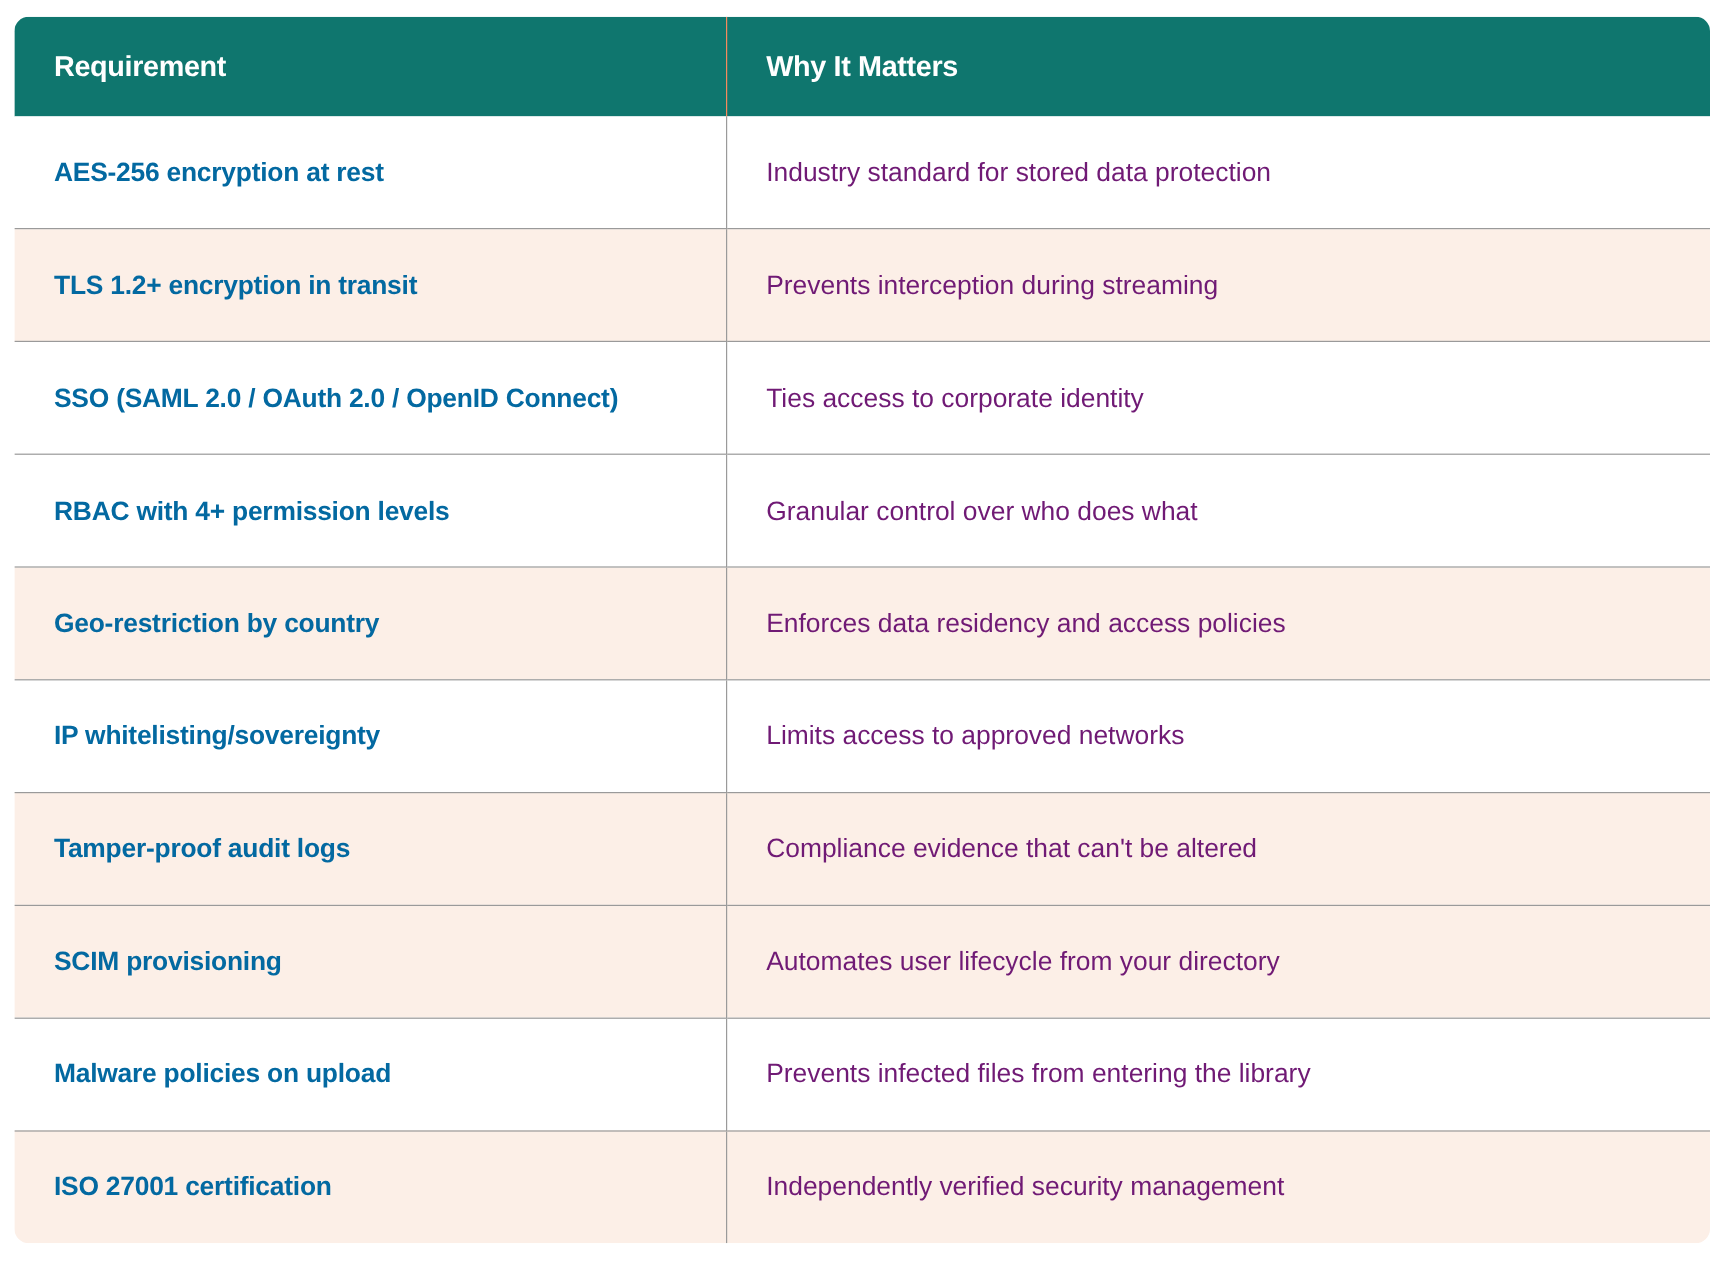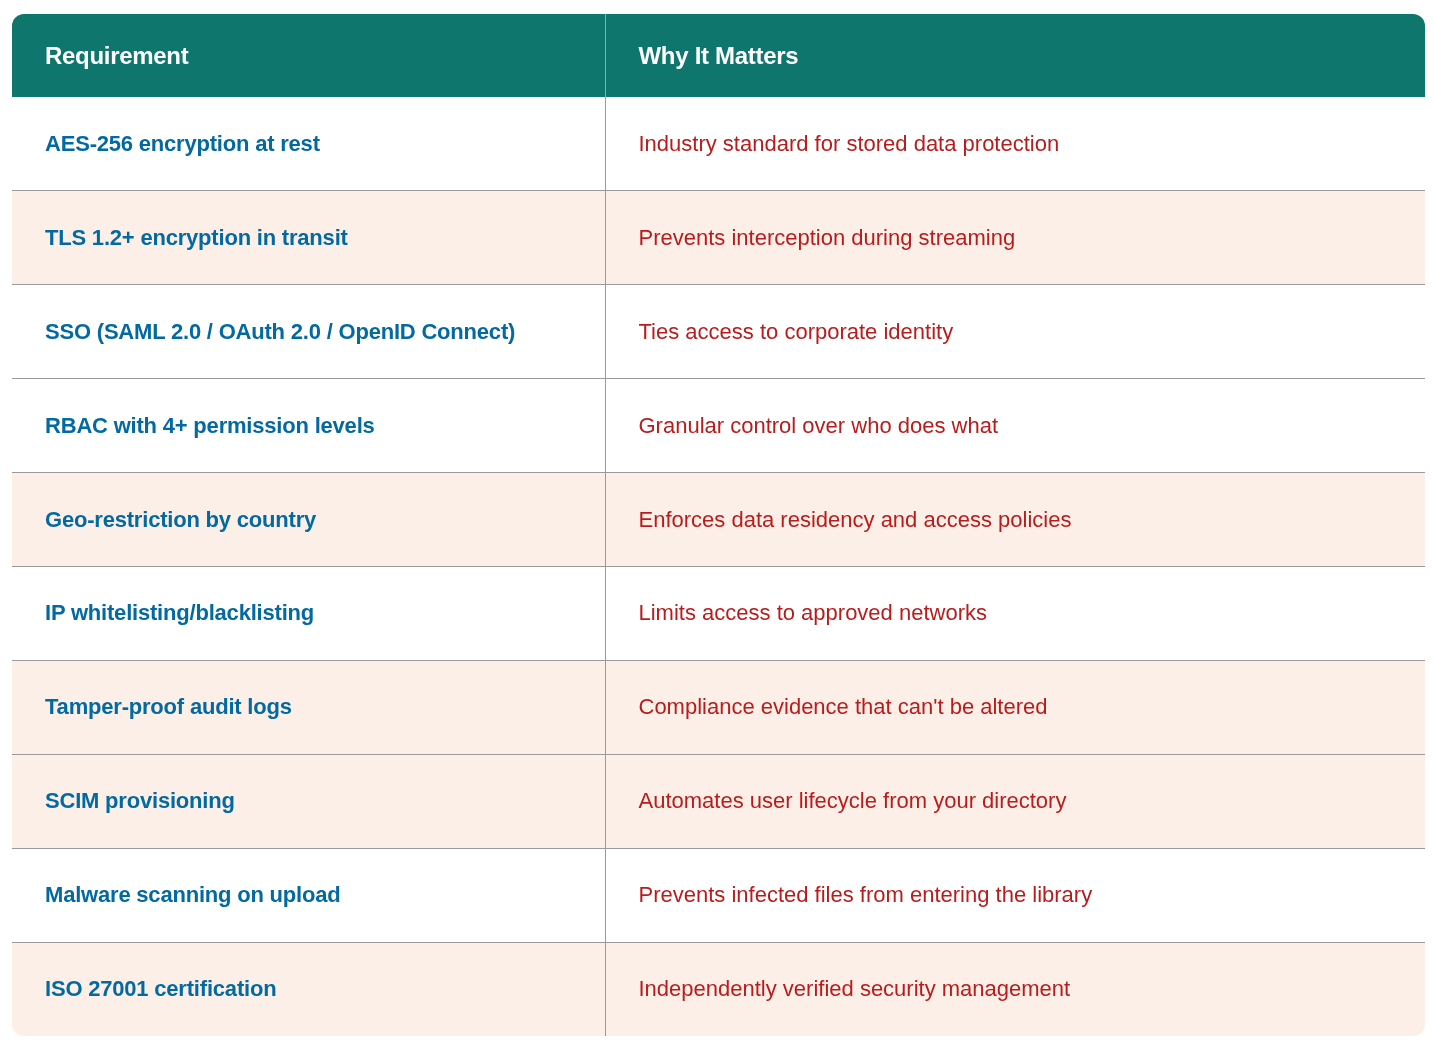--- a/index.html
+++ b/index.html
@@ -62,21 +62,21 @@
     vertical-align: middle;
     white-space: nowrap;
   }
   td.req {
     font-weight: bold;
     border-right: 1px solid #9a9a9a;
     letter-spacing: -0.2px;
   }
   td.why {
     font-weight: normal;
-    color: #b91c1c;
+    color: #701a75;
   }
 </style>
 </head>
 <body>
 
 <div class="table-wrap">
   <table>
     <colgroup>
         <col class="c1">
         <col class="c2">
@@ -102,33 +102,33 @@
       </tr>
       <tr class="odd">
         <td class="req">RBAC with 4+ permission levels</td>
         <td class="why">Granular control over who does what</td>
       </tr>
       <tr class="even">
         <td class="req">Geo-restriction by country</td>
         <td class="why">Enforces data residency and access policies</td>
       </tr>
       <tr class="odd">
-        <td class="req">IP whitelisting/blacklisting</td>
+        <td class="req">IP whitelisting/sovereignty</td>
         <td class="why">Limits access to approved networks</td>
       </tr>
       <tr class="even">
         <td class="req">Tamper-proof audit logs</td>
         <td class="why">Compliance evidence that can't be altered</td>
       </tr>
       <tr class="even">
         <td class="req">SCIM provisioning</td>
         <td class="why">Automates user lifecycle from your directory</td>
       </tr>
       <tr class="odd">
-        <td class="req">Malware scanning on upload</td>
+        <td class="req">Malware policies on upload</td>
         <td class="why">Prevents infected files from entering the library</td>
       </tr>
       <tr class="even">
         <td class="req">ISO 27001 certification</td>
         <td class="why">Independently verified security management</td>
       </tr>
     </tbody>
   </table>
 </div>
 

